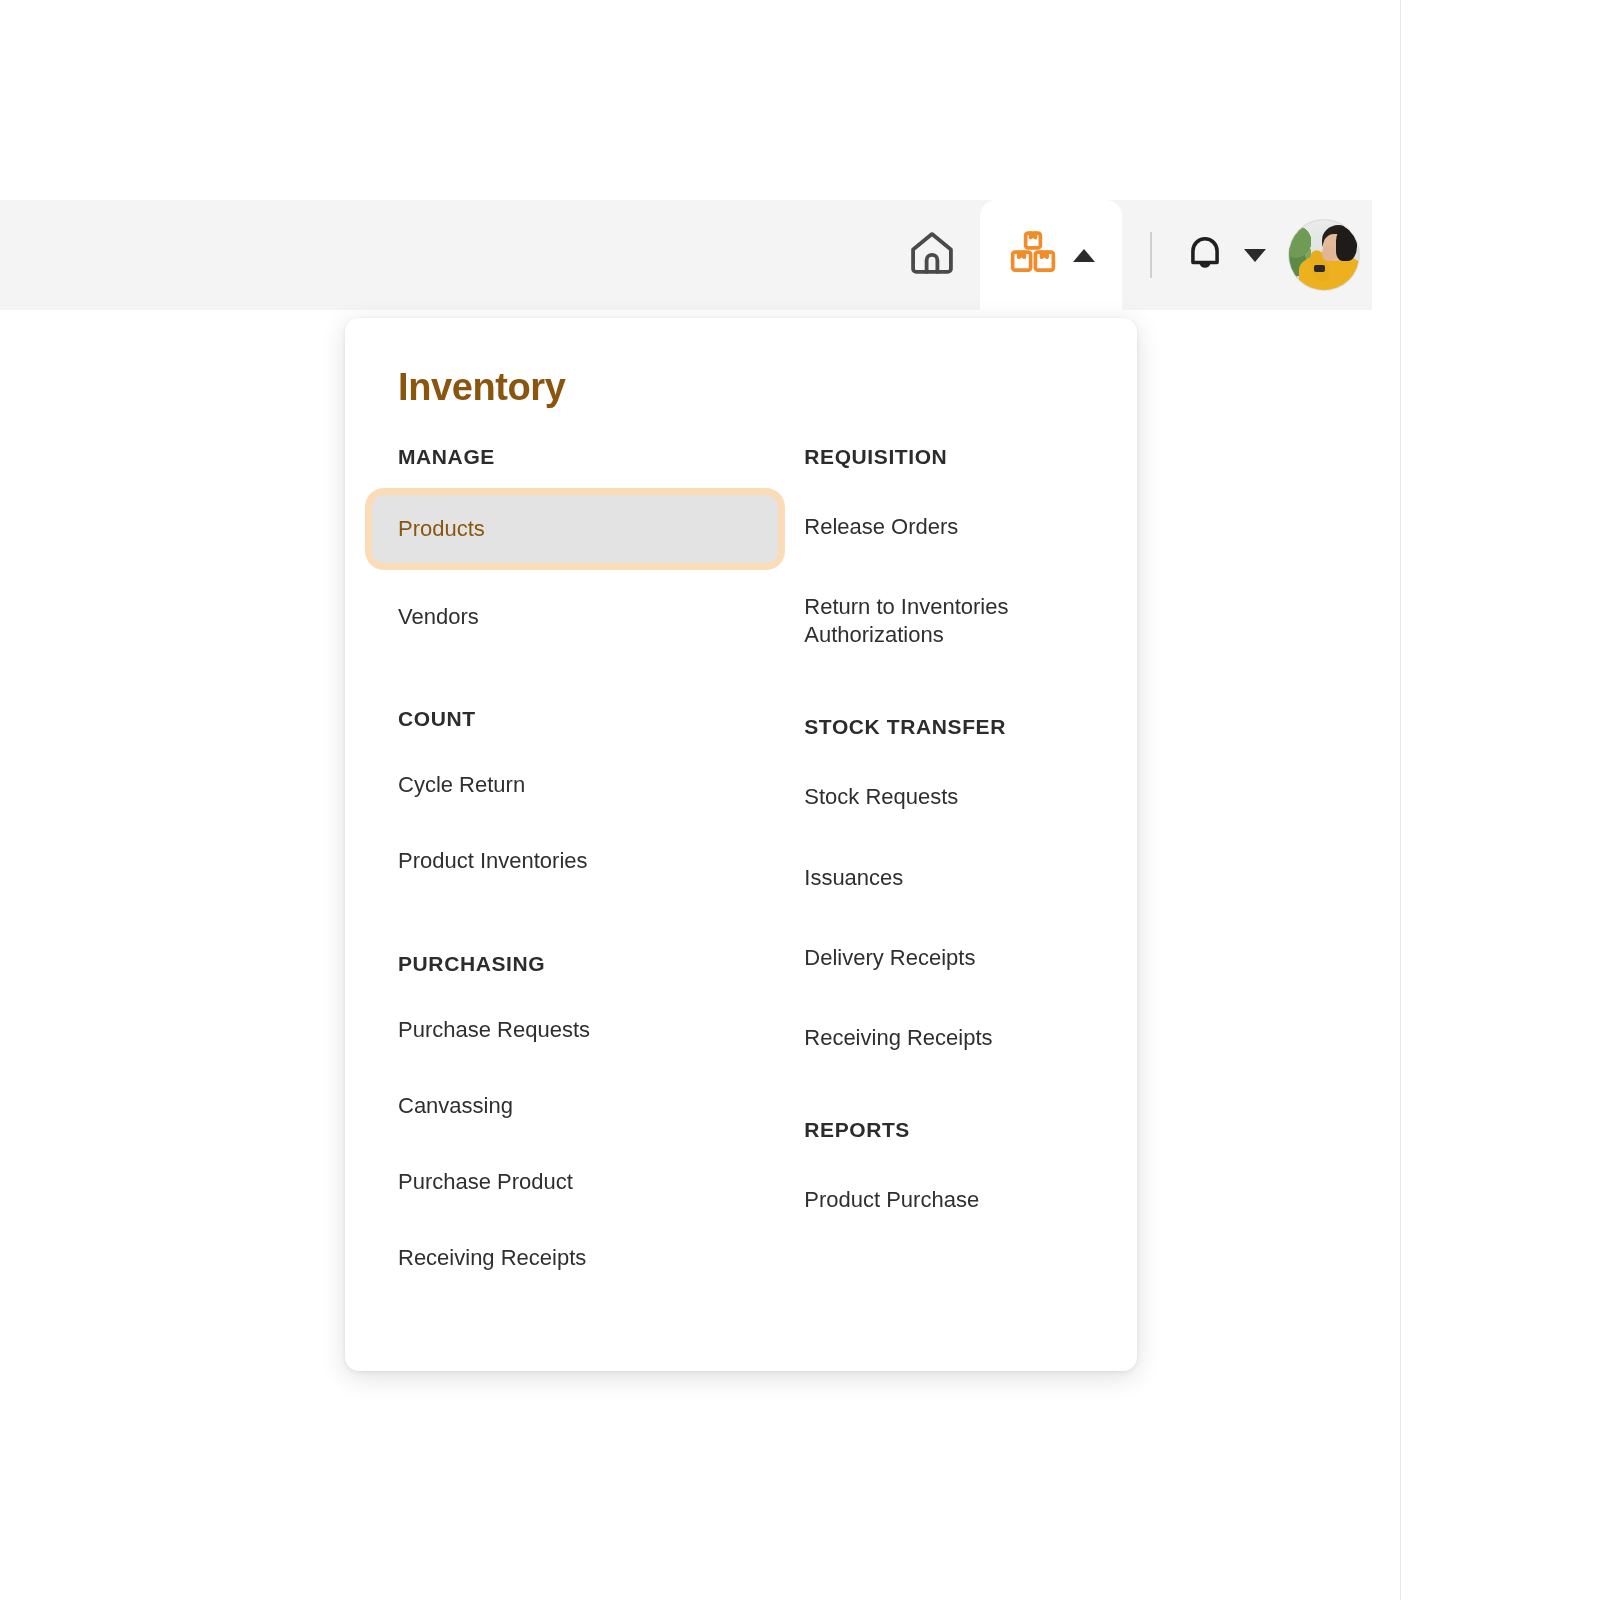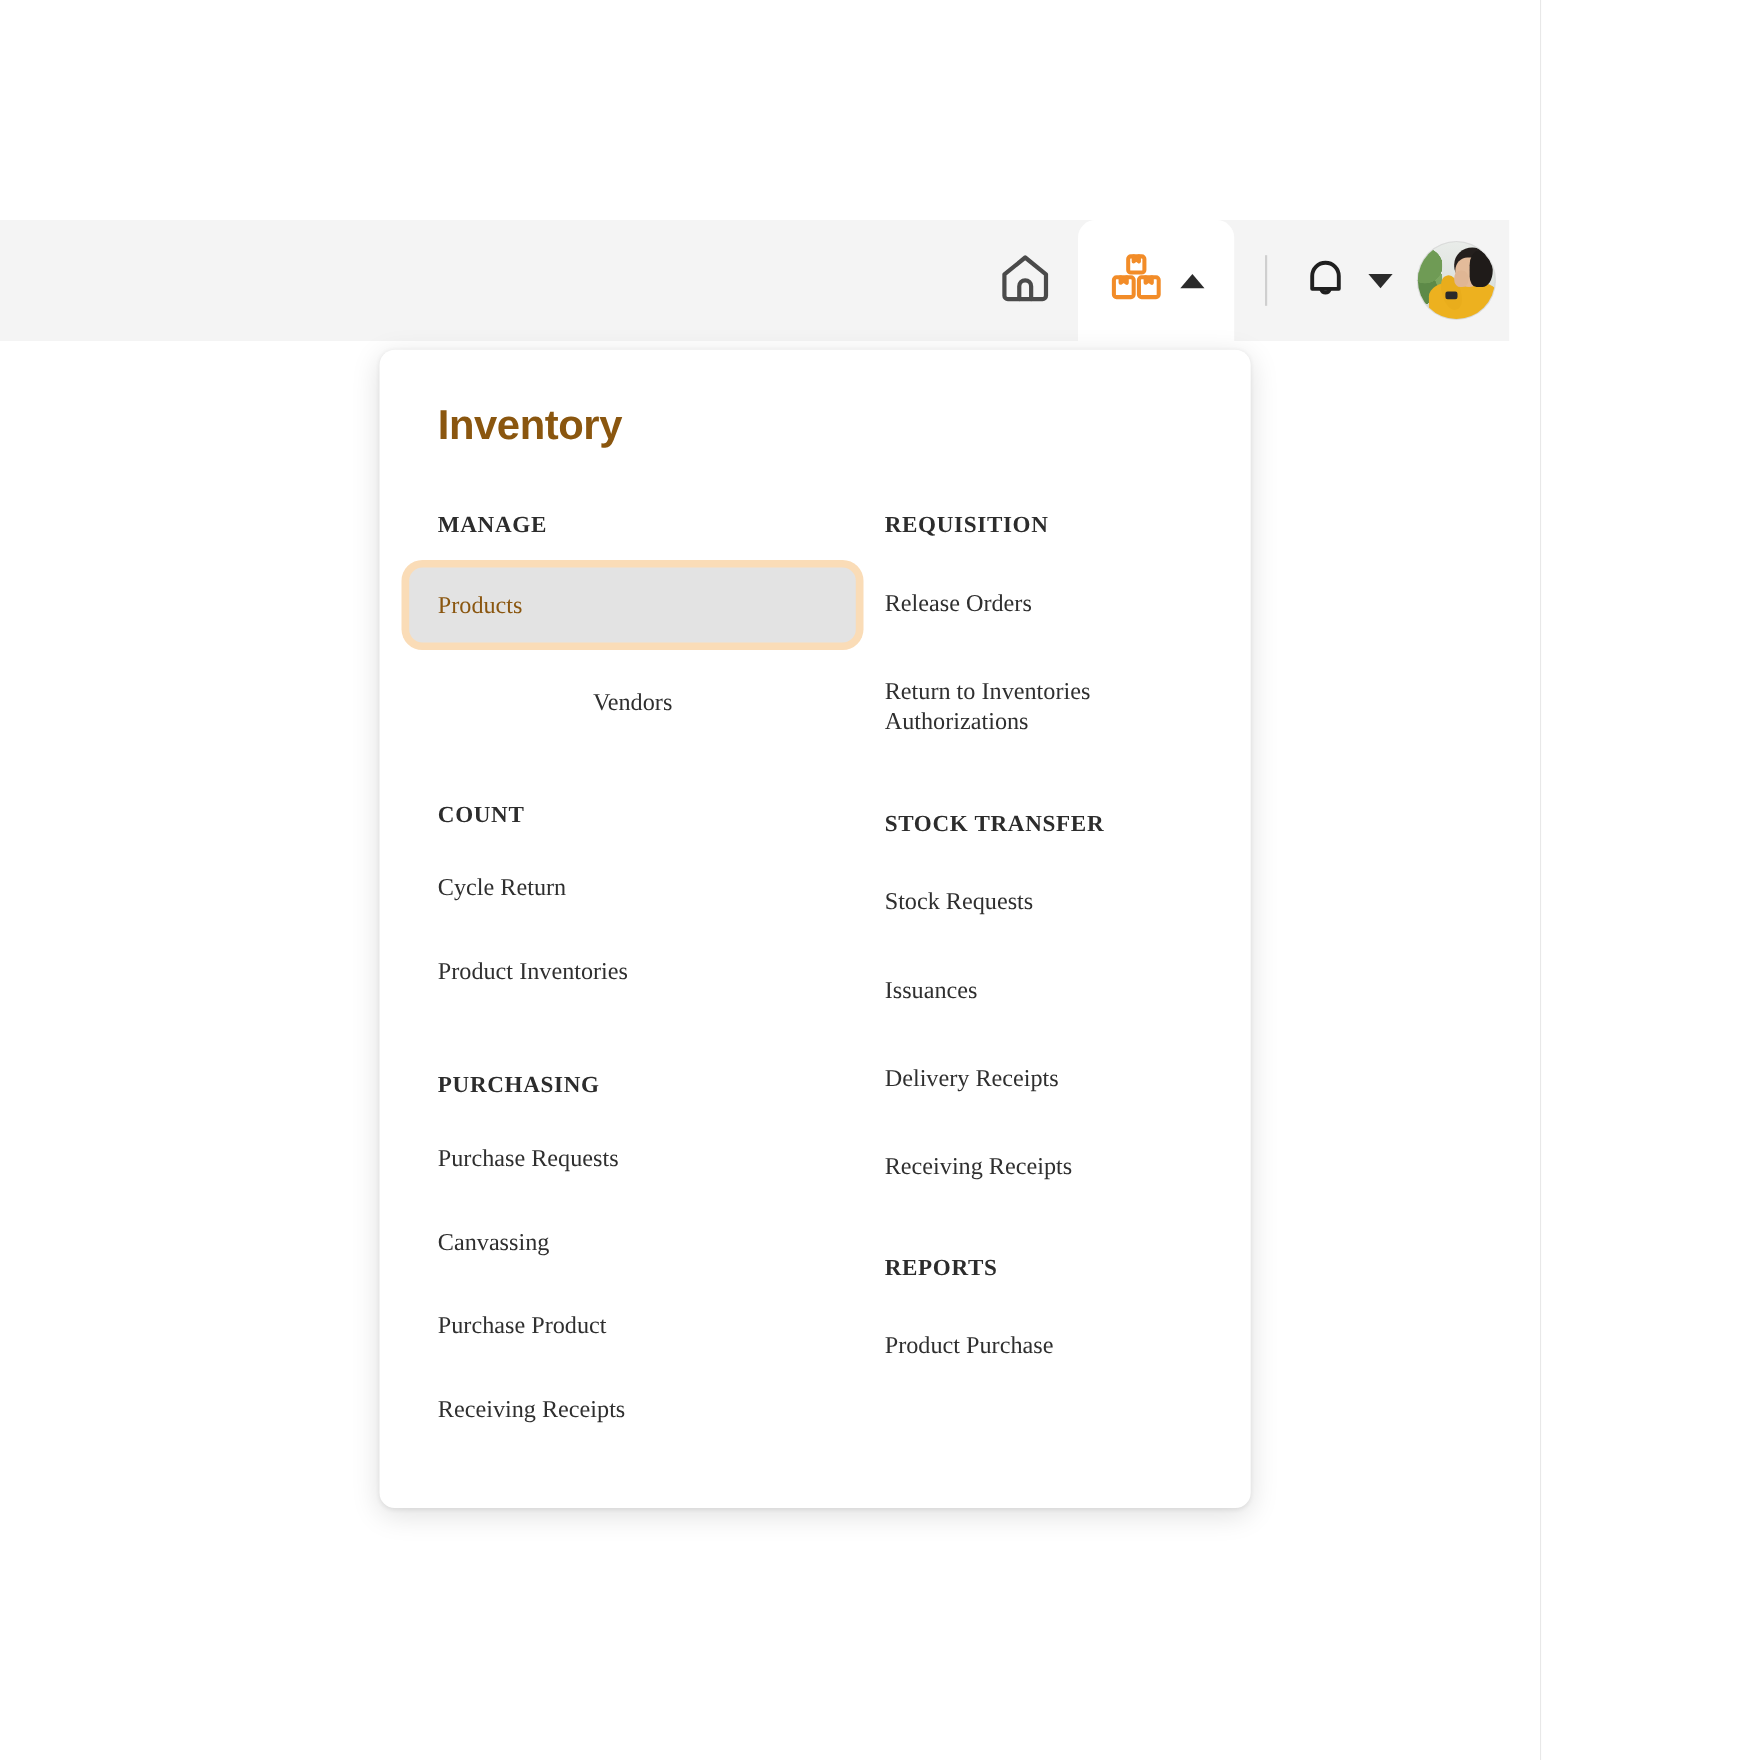--- a/index.html
+++ b/index.html
@@ -188,22 +188,21 @@
   .menu-title {
     color: #8a560f;
     font-size: 38px;
     font-weight: bold;
     letter-spacing: -0.4px;
     margin: 8px 0 0 26px;
   }
 
   .cols {
     display: flex;
-    margin-top: 56px;
-    font-family: Liberation Serif, serif;
+    margin-top: 36px;
   }
   .col-left { width: 532px; }
   .col-right { width: 420px; }
 
   .group-head {
     font-size: 21px;
     font-weight: bold;
     color: #2c2c2c;
     letter-spacing: 0.6px;
     margin-left: 26px;
@@ -227,21 +226,21 @@
 
   .m-item.active {
     background: #e3e3e3;
     color: #8a560f;
     box-shadow: 0 0 0 7px #fadcb7;
     border-radius: 12px;
     padding: 20px 26px;
   }
 
   
-  .col-left .group:first-child .m-item.active + .m-item { margin-top: 26px; text-align: center; }
+  .col-left .group:first-child .m-item.active + .m-item { margin-top: 26px; }
 </style>
 </head>
 <body>
 
 <div id="root">
 
   <div class="page-edge"></div>
 
   <div class="header-bar">
     <div class="header-actions">

